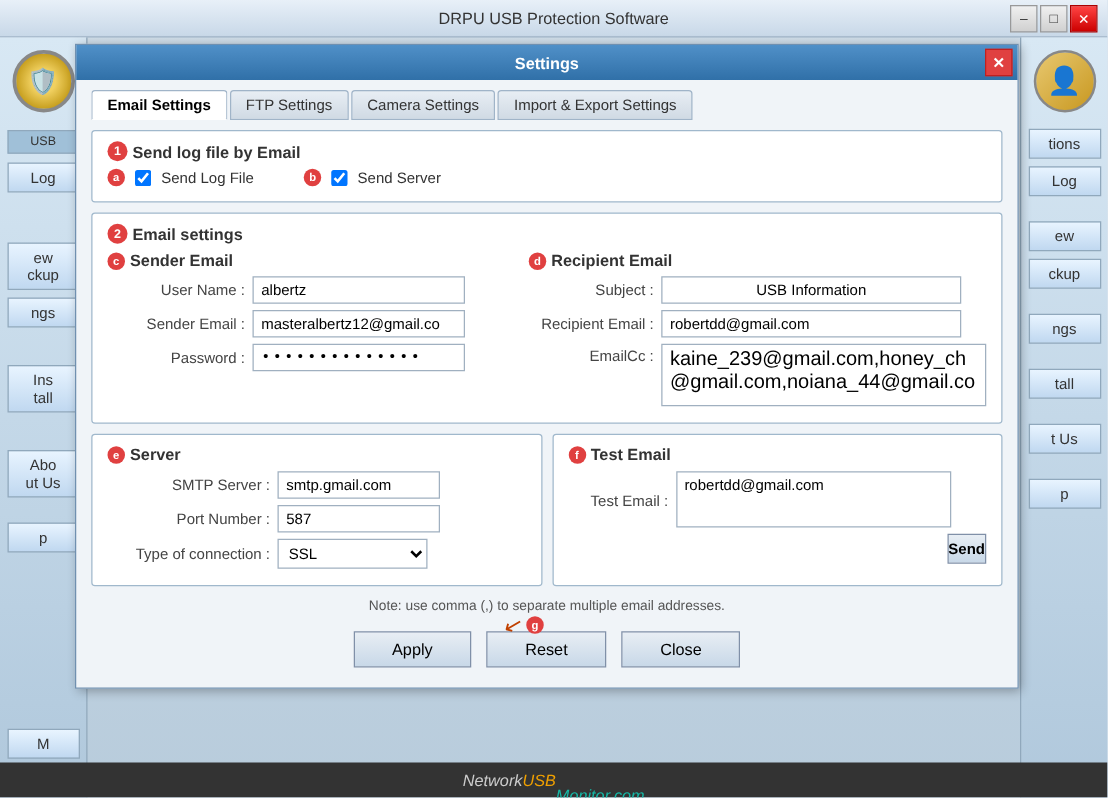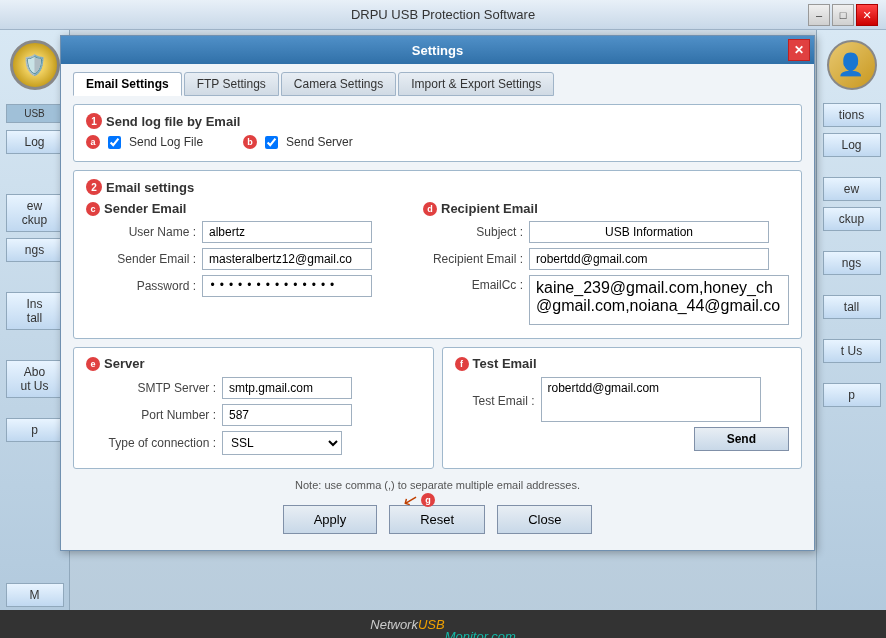--- a/index.html
+++ b/index.html
@@ -57,21 +57,21 @@
     .col-left { flex: 1; }
     .col-right { flex: 1; }
 
     
     .email-cc-area { width: 260px; height: 50px; border: 1px solid #a0b0c0; font-size: 16px; padding: 3px 6px; resize: none; }
 
     
     .test-email-area { width: 220px; height: 45px; border: 1px solid #a0b0c0; font-size: 12px; padding: 3px 6px; resize: none; }
 
     
-    .send-btn { padding: 4px 32px; background: linear-gradient(to bottom, #e8eef4, #c8d8e8); border: 1px solid #8090a8; cursor: pointer; font-size: 12px; font-weight: bold; }
+    .send-btn { padding: 4px 0; background: linear-gradient(to bottom, #e8eef4, #c8d8e8); border: 1px solid #8090a8; cursor: pointer; font-size: 12px; font-weight: bold; }
 
     
     .note-text { font-size: 11px; color: #555; text-align: center; margin: 4px 0; }
 
     
     .bottom-buttons { display: flex; justify-content: center; gap: 12px; padding: 8px 0 4px 0; }
     .bottom-btn { padding: 6px 30px; background: linear-gradient(to bottom, #e8eef4, #c8d8e8); border: 1px solid #8090a8; cursor: pointer; font-size: 13px; }
 
     
     .footer { position: absolute; bottom: 0; left: 0; width: 886px; height: 28px; background: #333; display: flex; align-items: center; justify-content: center; font-style: italic; }

